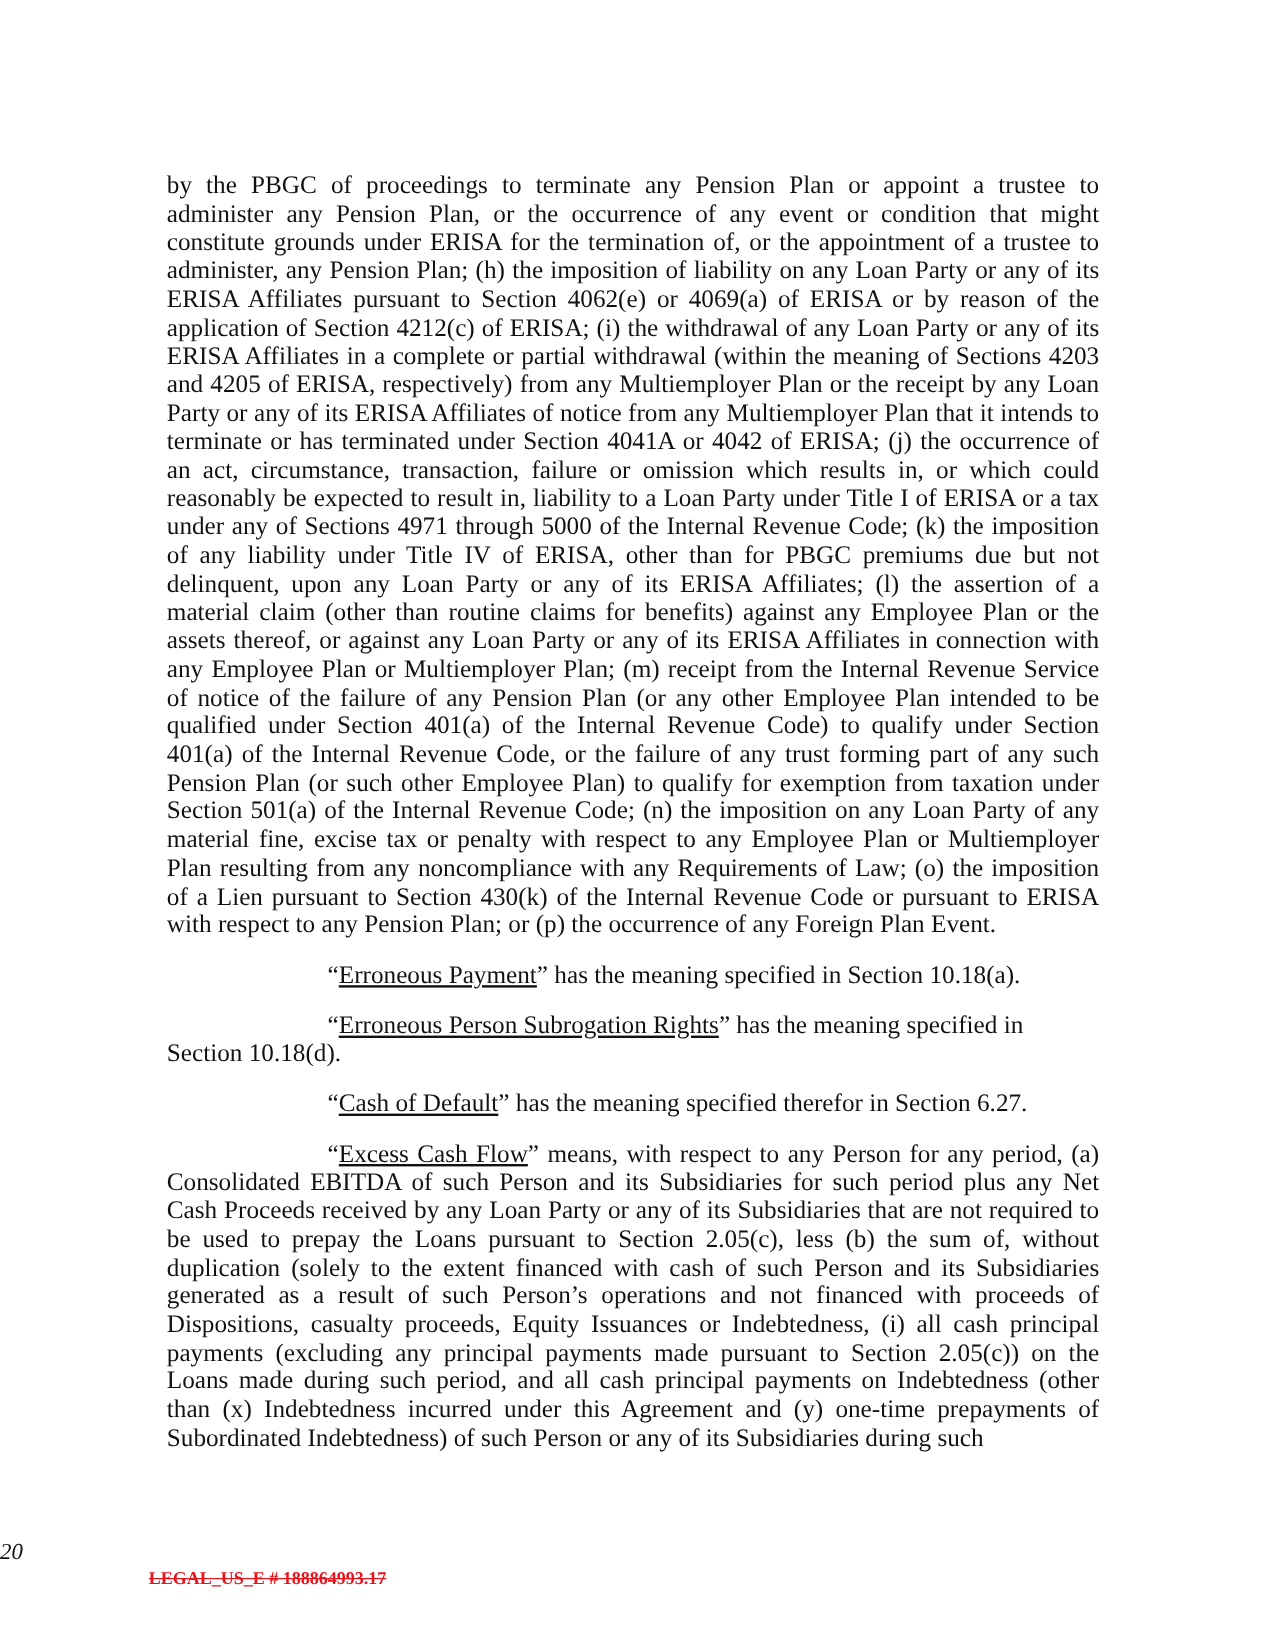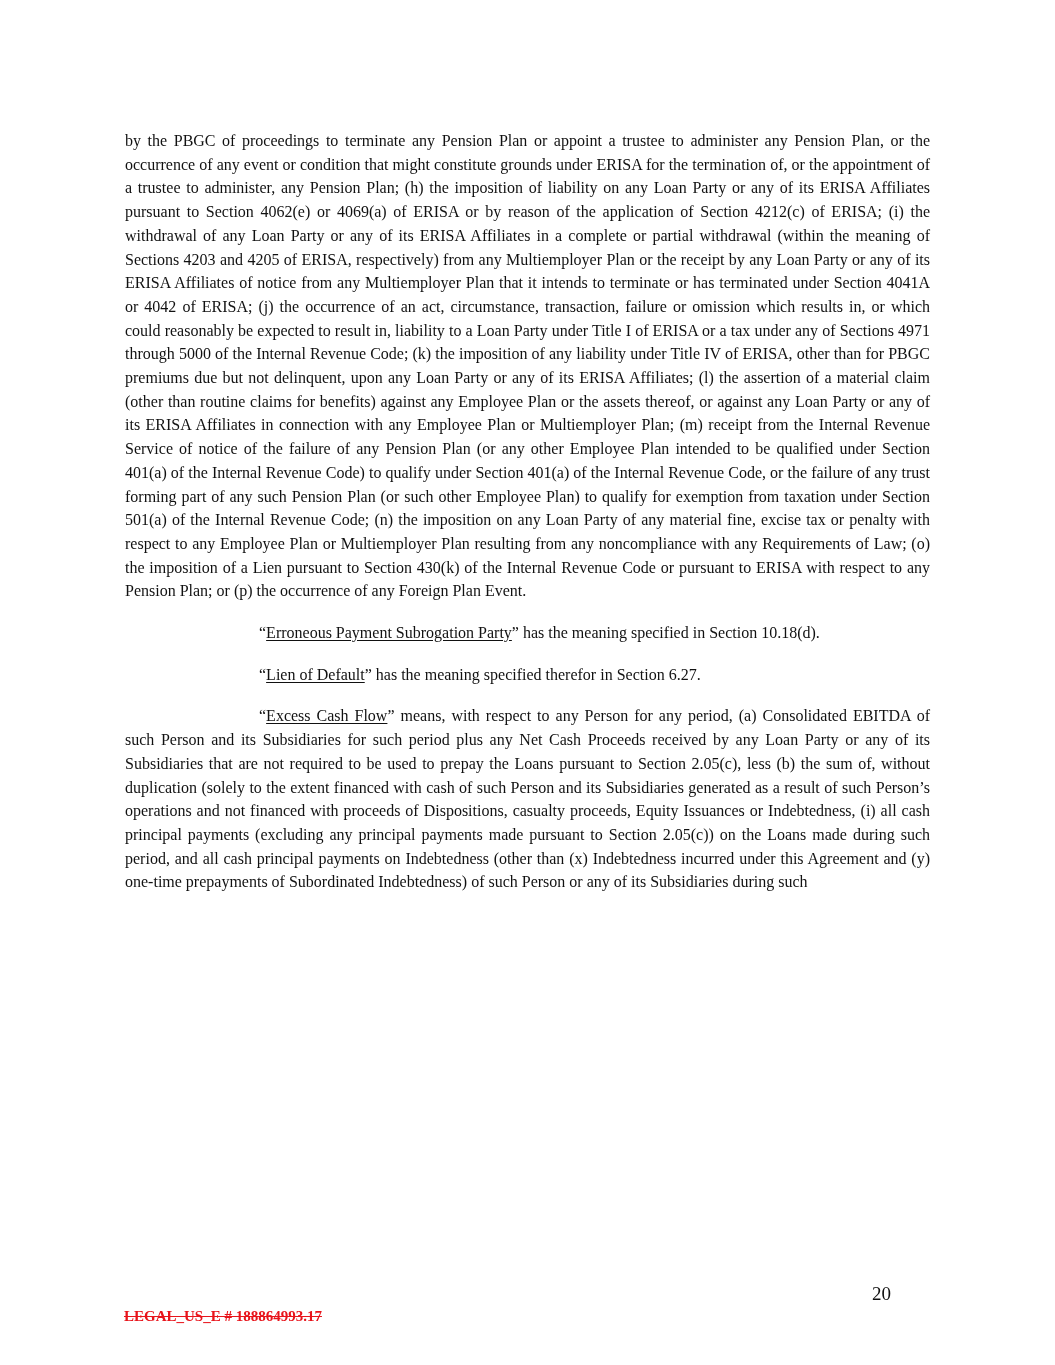--- a/index.html
+++ b/index.html
@@ -1,39 +1,40 @@
 <!DOCTYPE html>
 <html><head>
 <meta charset="utf-8">
 <style>
   html, body { margin: 0; padding: 0; background: #ffffff; }
   body { width: 1055px; height: 1365px; position: relative; overflow: hidden;
          font-family: "Liberation Serif", serif; color: #111111; }
   .page { position: absolute; left: 124px; top: 128px; width: 807px; }
-  .para { font-size: 16px; line-height: 23.7px; text-align: justify; margin: 1px; }
+  .para { font-size: 21px; line-height: 23.7px; text-align: justify; margin: 15px; }
   .para-block { margin-bottom: 18px; }
   .indent { text-indent: 134px; }
   .term { text-decoration: underline; text-underline-offset: 2px; }
   .ital { }
-  .pagenum { position: absolute; top: 1283px; left: 0; width: 891px; text-align: right;
-             font-size: 19px; }
+  .pagenum { position: absolute; top: 1283px; left: 0; width: 891px; text-align: left;
+             font-size: 19px; font-style: italic; }
   .footer-id { position: absolute; left: 124px; top: 1308px; font-size: 15px; font-weight: bold;
                color: #e8141b; text-decoration: line-through; }
 </style>
 </head>
 <body>
 
 <div class="page">
 
   <p class="para para-block">by the PBGC of proceedings to terminate any Pension Plan or appoint a trustee to administer any Pension Plan, or the occurrence of any event or condition that might constitute grounds under ERISA for the termination of, or the appointment of a trustee to administer, any Pension Plan; (h) the imposition of liability on any Loan Party or any of its ERISA Affiliates pursuant to Section 4062(e) or 4069(a) of ERISA or by reason of the application of Section 4212(c) of ERISA; (i) the withdrawal of any Loan Party or any of its ERISA Affiliates in a complete or partial withdrawal (within the meaning of Sections 4203 and 4205 of ERISA, respectively) from any Multiemployer Plan or the receipt by any Loan Party or any of its ERISA Affiliates of notice from any Multiemployer Plan that it intends to terminate or has terminated under Section 4041A or 4042 of ERISA; (j) the occurrence of an act, circumstance, transaction, failure or omission which results in, or which could reasonably be expected to  result in, liability to a Loan Party under Title I of ERISA or a tax under any of Sections 4971 through 5000 of the Internal Revenue Code; (k) the imposition of any liability under Title IV of ERISA, other than for PBGC premiums due but not delinquent, upon any Loan Party or any of its ERISA Affiliates; (l) the assertion of a material claim (other than routine claims for benefits) against any Employee Plan or the assets thereof, or against any Loan Party or any of its ERISA Affiliates in connection with any Employee Plan or Multiemployer Plan; (m) receipt from the Internal Revenue Service of notice of the failure of any Pension Plan (or any other Employee Plan intended to be qualified under Section 401(a) of the Internal Revenue Code) to qualify under Section 401(a) of the Internal Revenue Code, or the failure of any trust forming part of any such Pension Plan (or such other Employee Plan) to qualify for exemption from taxation under Section 501(a) of the Internal Revenue Code; (n) the imposition on any Loan Party of any material fine, excise tax or penalty with respect to any Employee Plan or Multiemployer Plan resulting from any noncompliance with any Requirements of Law; (o) the imposition of a Lien pursuant to Section 430(k) of the Internal Revenue Code or pursuant to ERISA with respect to any Pension Plan; or (p) the occurrence of any Foreign Plan Event.</p>
 
+  <p class="para para-block indent"><span>“</span><span class="term">Erroneous Payment</span><span>”</span><span> has the meaning specified in Section 10.18(a).</span></p>
 
-  <p class="para para-block indent" style="text-align:left;"><span>“</span><span class="term">Erroneous Payment Subrogation Party</span><span>”</span><span> has the meaning specified in Section 10.18(d).</span></p>
+  <p class="para para-block indent" style="text-align:left;"><span>“</span><span class="term">Erroneous Person Subrogation Rights</span><span>”</span><span> has the meaning specified in Section 10.18(d).</span></p>
 
 
-  <p class="para para-block indent"><span>“</span><span class="term">Lien of Default</span><span>”</span><span> has the meaning specified therefor in Section 6.27.</span></p>
+  <p class="para para-block indent"><span>“</span><span class="term">Cash of Default</span><span>”</span><span> has the meaning specified therefor in Section 6.27.</span></p>
 
   <p class="para indent"><span>“</span><span class="term">Excess Cash Flow</span><span>”</span><span> means, with respect to any Person for any period, (a) Consolidated EBITDA of such Person and its Subsidiaries for such period </span><span class="ital">plus</span><span> any Net Cash Proceeds received by any Loan Party or any of its Subsidiaries that are not required to be used to prepay the Loans pursuant to Section 2.05(c), less (b) the sum of, without duplication (solely to the extent financed with cash of such Person and its Subsidiaries generated as a result of such Person’s operations and not financed with proceeds of Dispositions, casualty proceeds, Equity Issuances or Indebtedness, (i) all cash principal payments (excluding any principal payments made pursuant to Section 2.05(c)) on the Loans made during such period, and all cash principal payments on Indebtedness (other than (x) Indebtedness incurred under this Agreement and (y) one-time prepayments of Subordinated Indebtedness) of such Person or any of its Subsidiaries during such</span></p>
 
 </div>
 
 <div class="pagenum">20</div>
 <div class="footer-id" style="color: rgb(232, 20, 27);">LEGAL_US_E # 188864993.17</div>
 
 </body></html>

